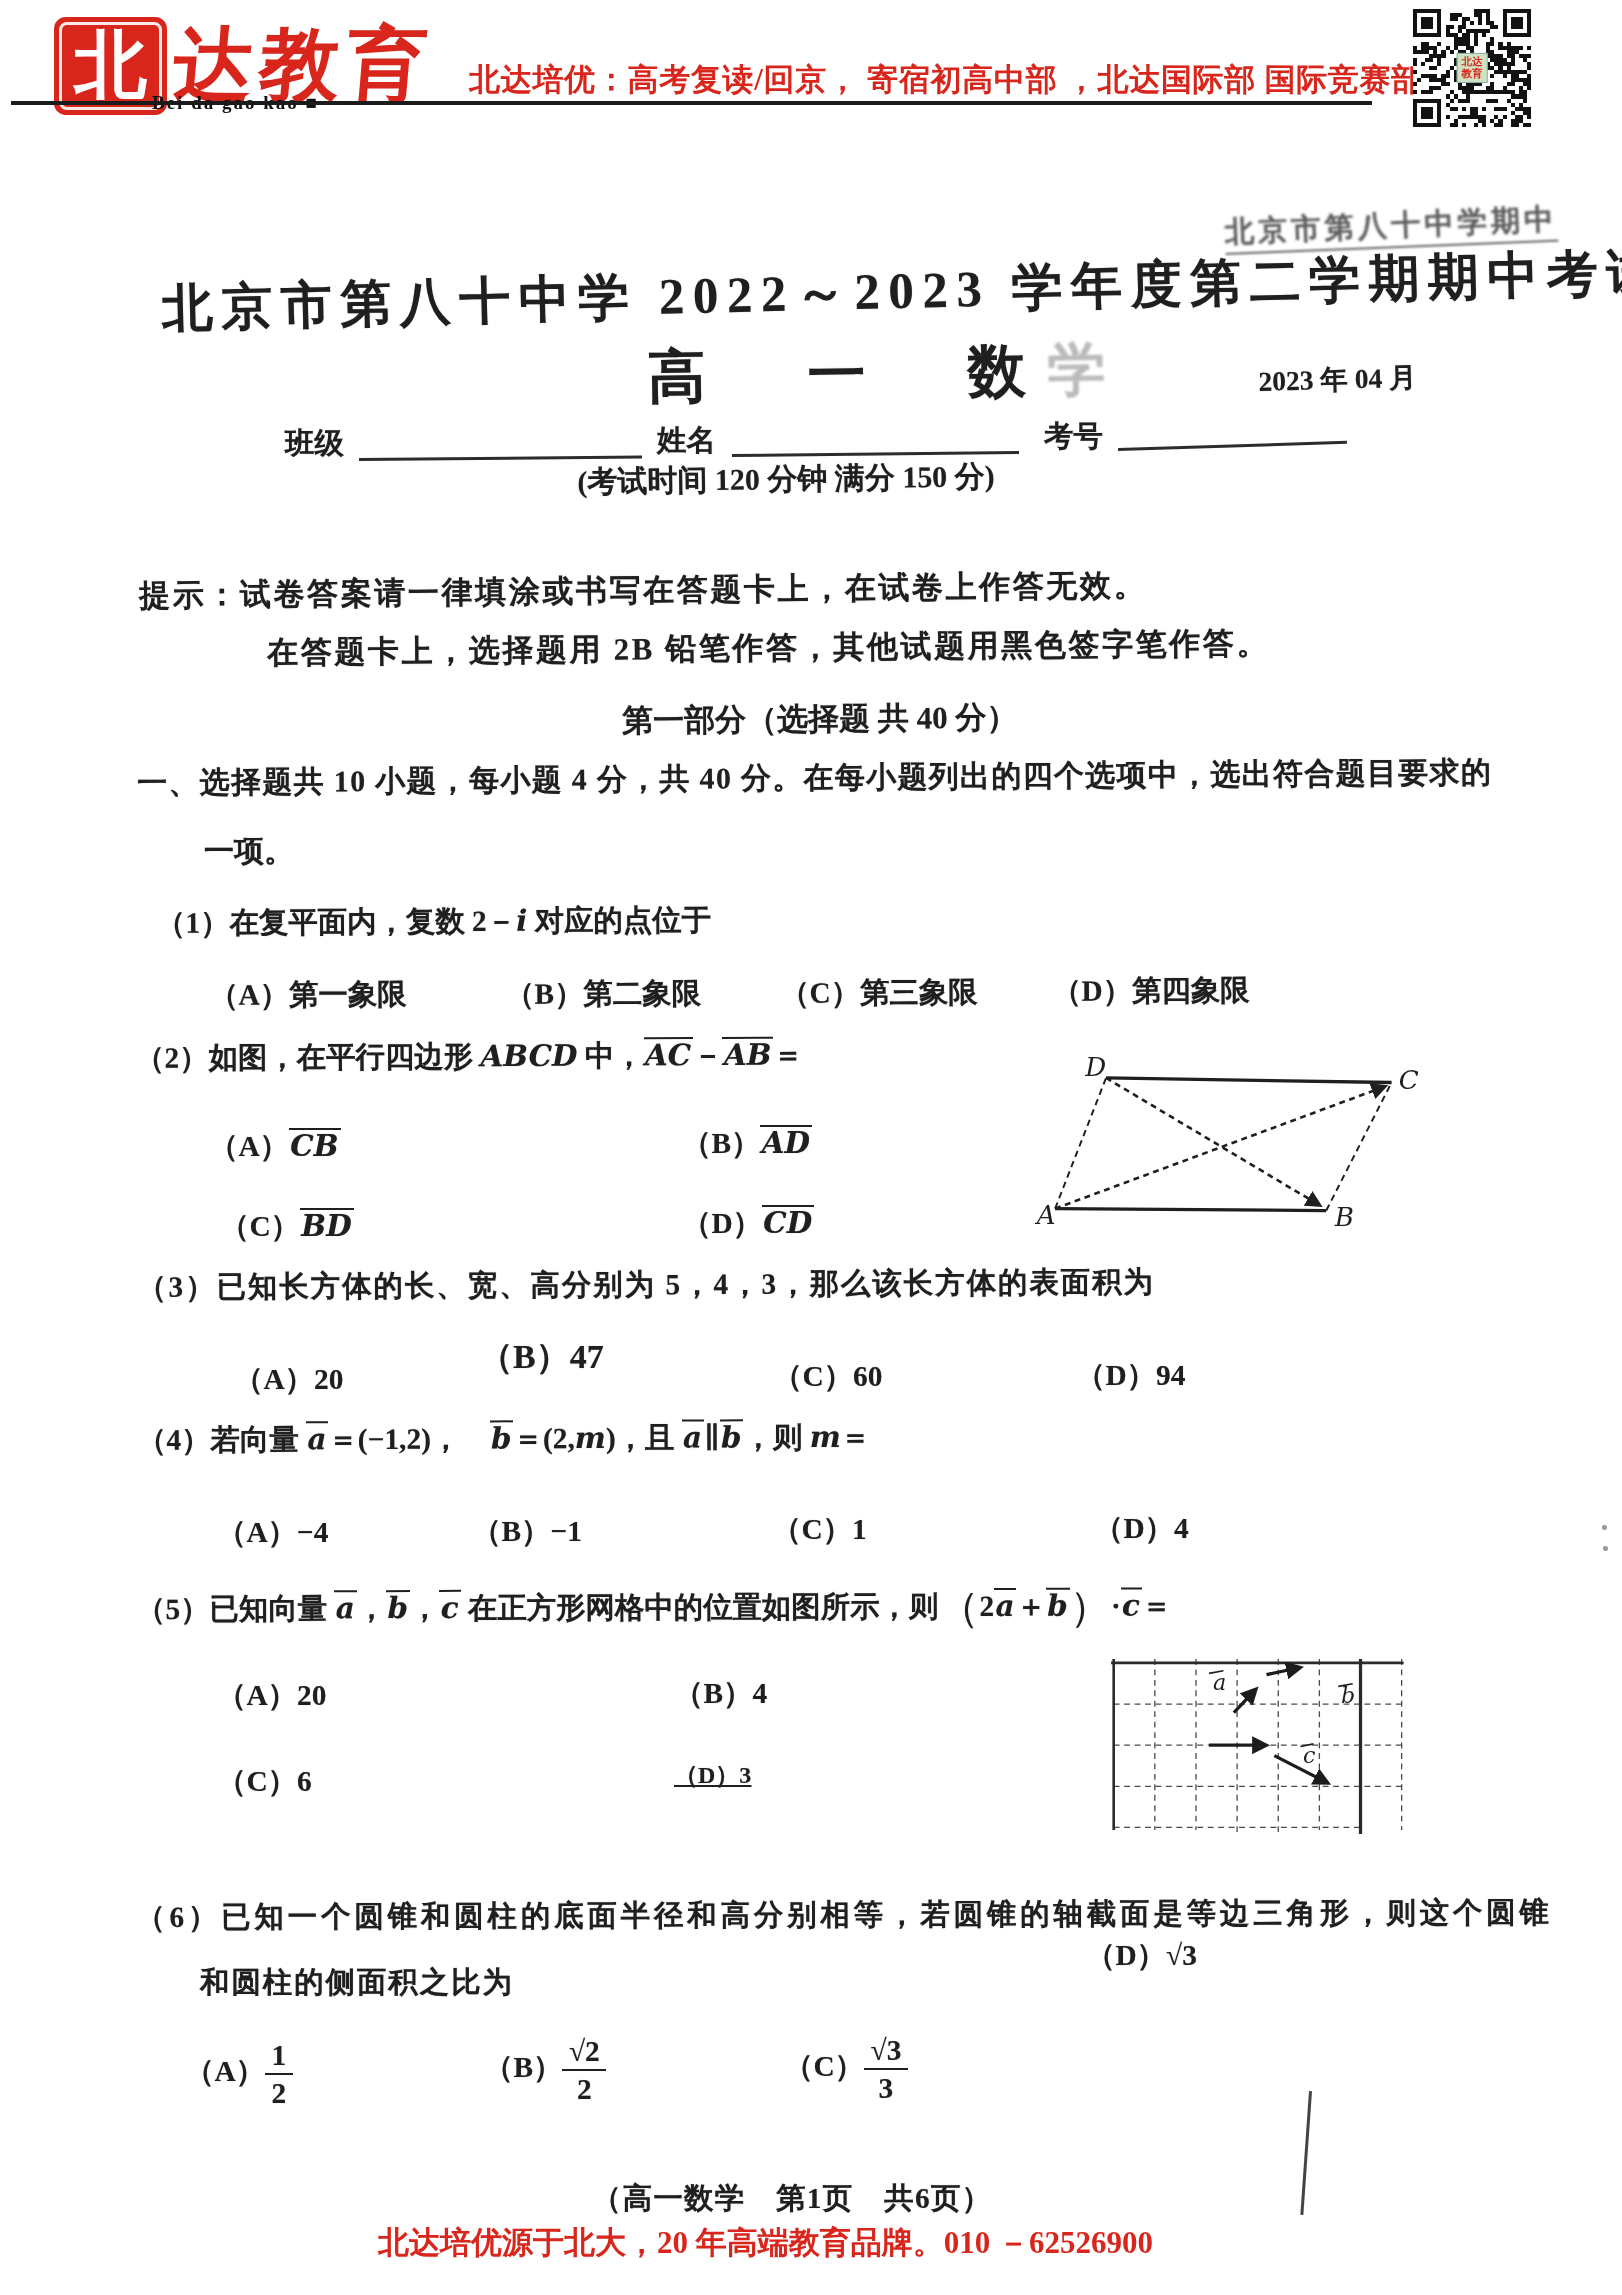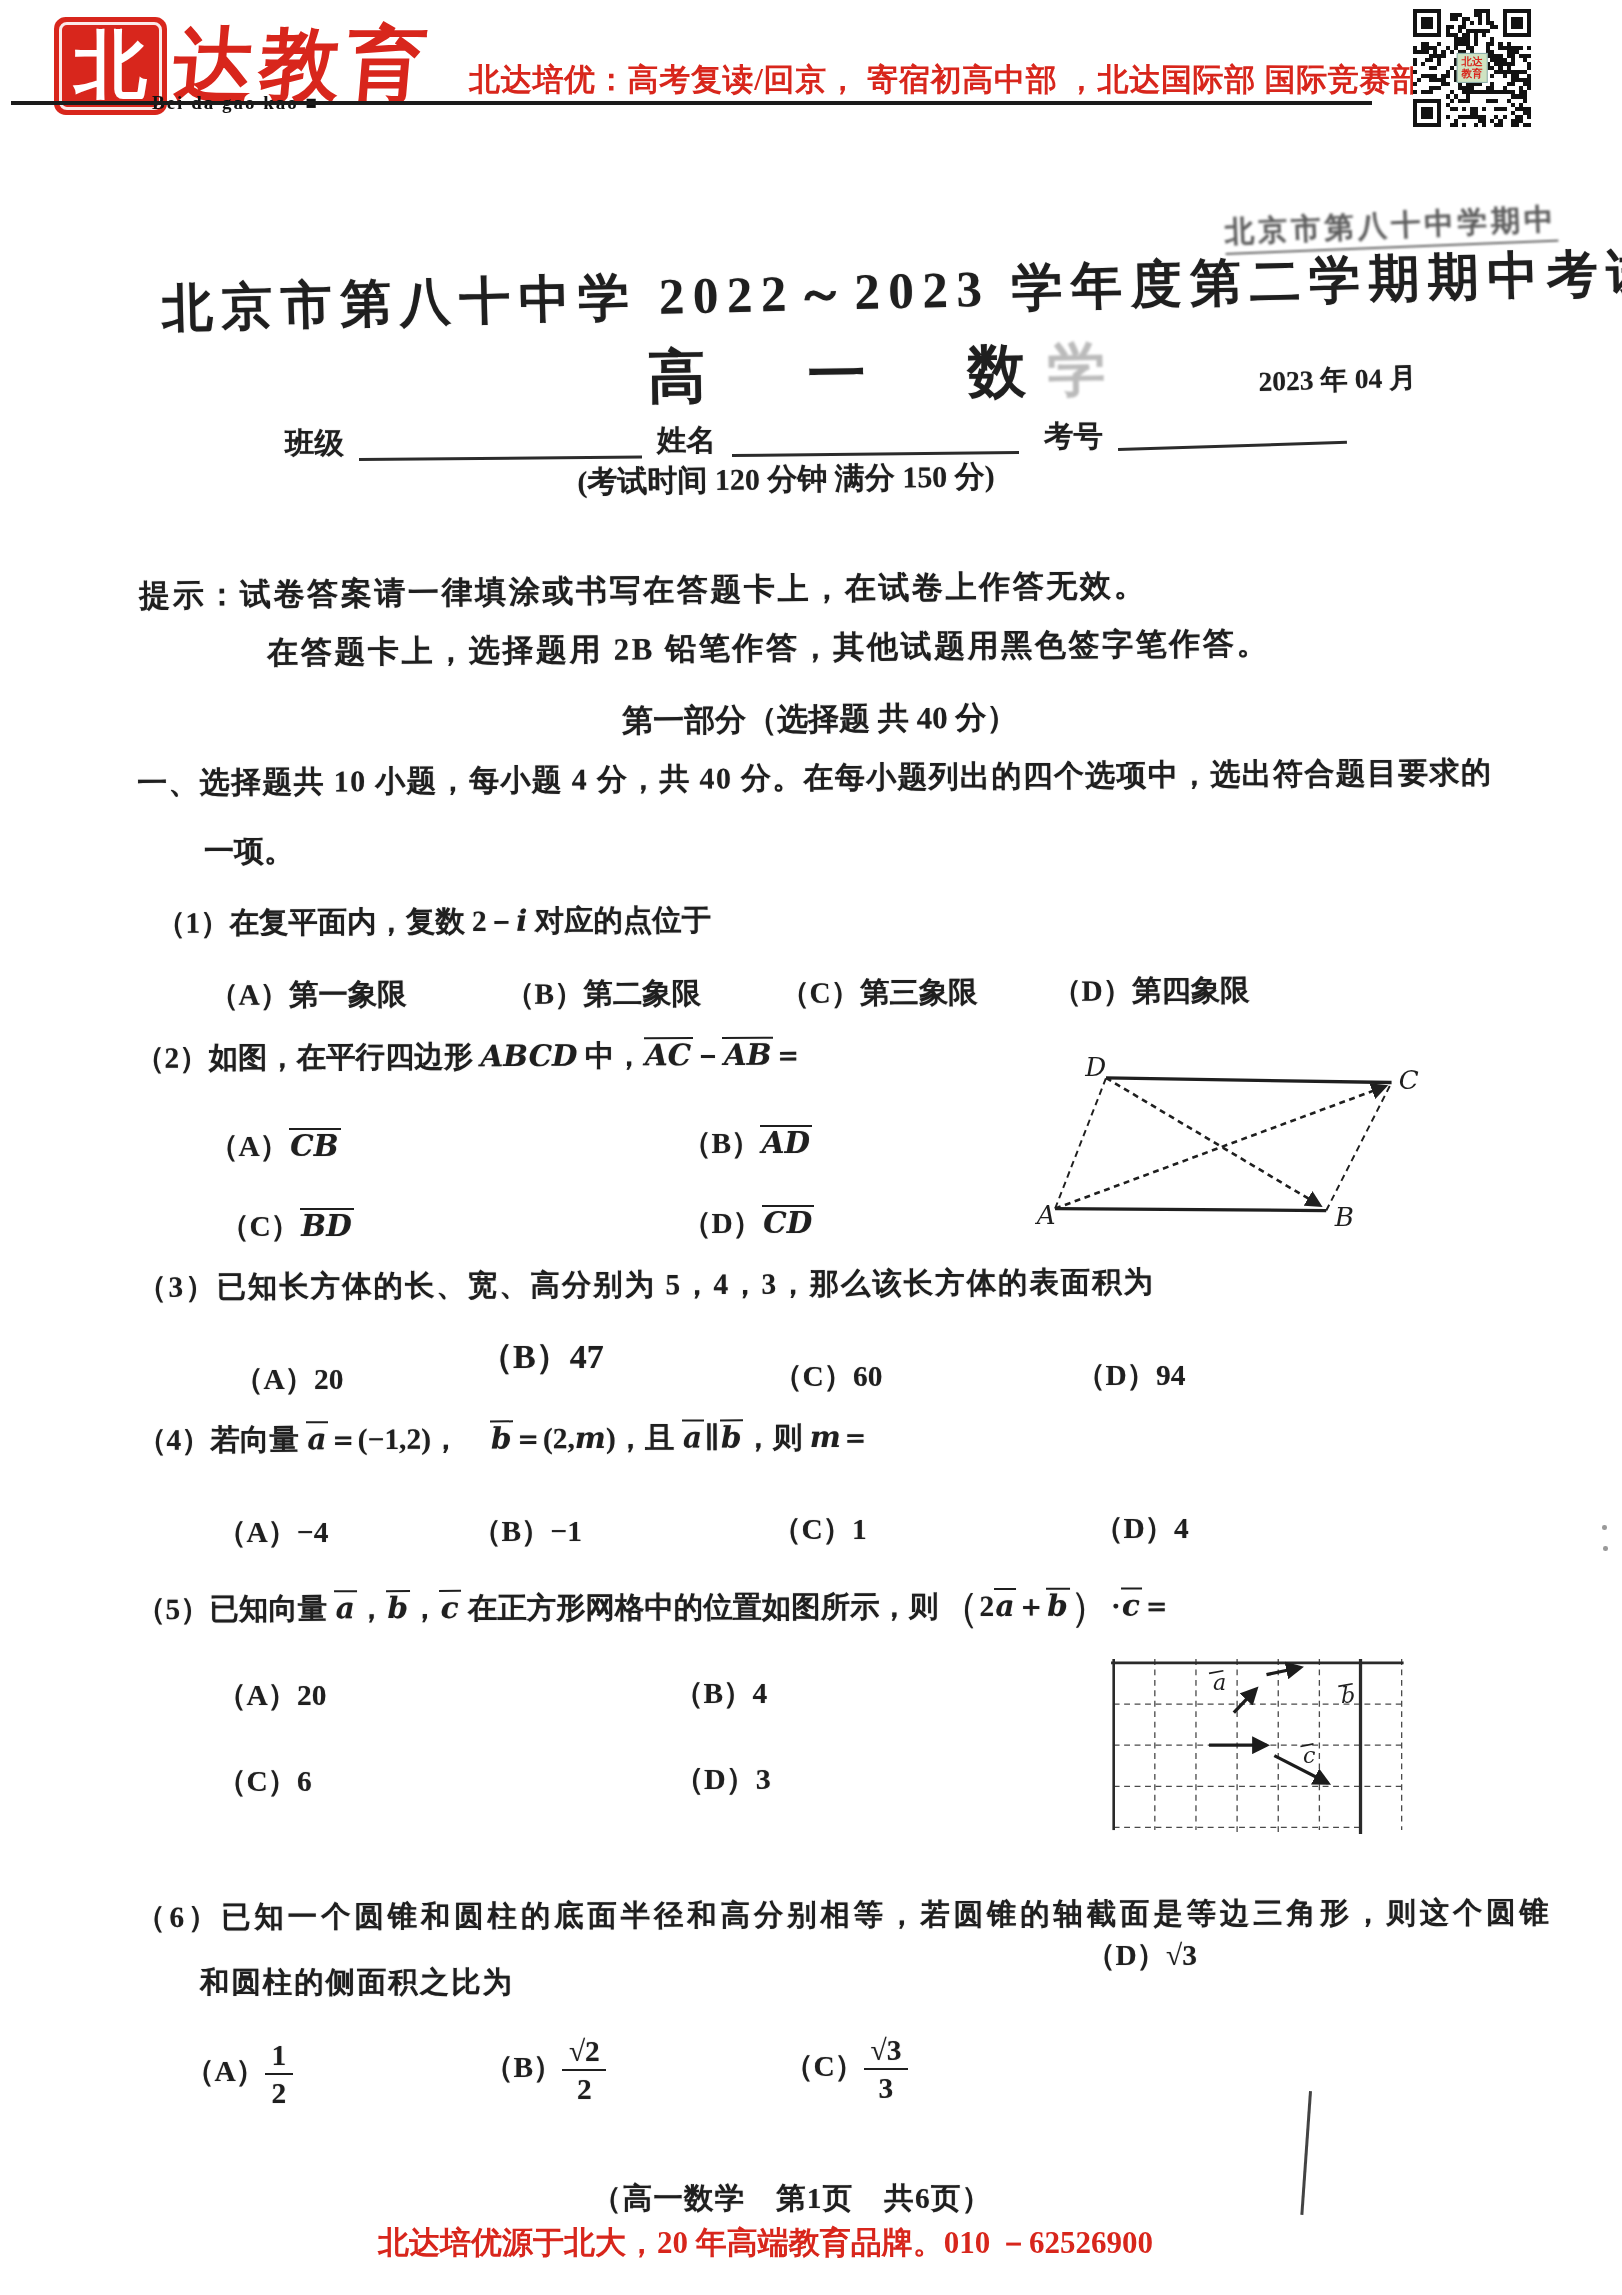--- a/index.html
+++ b/index.html
@@ -461,21 +461,21 @@
 <div class="abs t" style="left:137px; top:1421px; font-size:29.4px; transform:rotate(-0.25deg);"><span>（4）若向量 </span><span class="vec">a</span><span>＝(−1,2)，　</span><span class="vec">b</span><span>＝(2,</span><span class="it">m</span><span>)，且 </span><span class="vec">a</span><span>∥</span><span class="vec">b</span><span>，则 </span><span class="it">m</span><span>＝</span></div>
 <div class="abs t" style="left:217px; top:1513px; font-size:29.4px;">（A）−4</div>
 <div class="abs t" style="left:472px; top:1512px; font-size:29.4px;">（B）−1</div>
 <div class="abs t" style="left:772px; top:1510px; font-size:29.4px;">（C）1</div>
 <div class="abs t" style="left:1094px; top:1509px; font-size:29.4px;">（D）4</div>
 
 <div class="abs t" style="left:136px; top:1582px; font-size:29.4px; transform:rotate(-0.2deg);"><span>（5）已知向量 </span><span class="vec">a</span><span>，</span><span class="vec">b</span><span>，</span><span class="vec">c</span><span> 在正方形网格中的位置如图所示，则</span><span class="bigparen">（</span><span>2</span><span class="vec">a</span><span>＋</span><span class="vec">b</span><span class="bigparen">）</span><span>·</span><span class="vec">c</span><span>＝</span></div>
 <div class="abs t" style="left:217px; top:1676px; font-size:29.4px;">（A）20</div>
 <div class="abs t" style="left:674px; top:1674px; font-size:29.4px;">（B）4</div>
 <div class="abs t" style="left:217px; top:1762px; font-size:29.4px;">（C）6</div>
-<div class="abs t" style="left:674px; top:1759px; font-size:30px;">（D）3</div>
+<div class="abs t" style="left:674px; top:1759px; font-size:24px;text-decoration:underline;">（D）3</div>
 
 <svg class="abs" style="left:1111px; top:1659px;" width="294" height="175" viewBox="0 0 450 268">
   <defs>
     <marker id="ah2" viewBox="0 0 10 10" refX="8" refY="5" markerWidth="5.5" markerHeight="5.5" orient="auto-start-reverse">
       <path d="M0 0L10 5L0 10z" fill="#1c1c1c"></path>
     </marker>
   </defs>
   <g stroke="#4a4a4a" stroke-width="2" stroke-dasharray="9 7">
     <line x1="67" y1="0" x2="67" y2="262"></line>
       <line x1="130" y1="0" x2="130" y2="262"></line>

